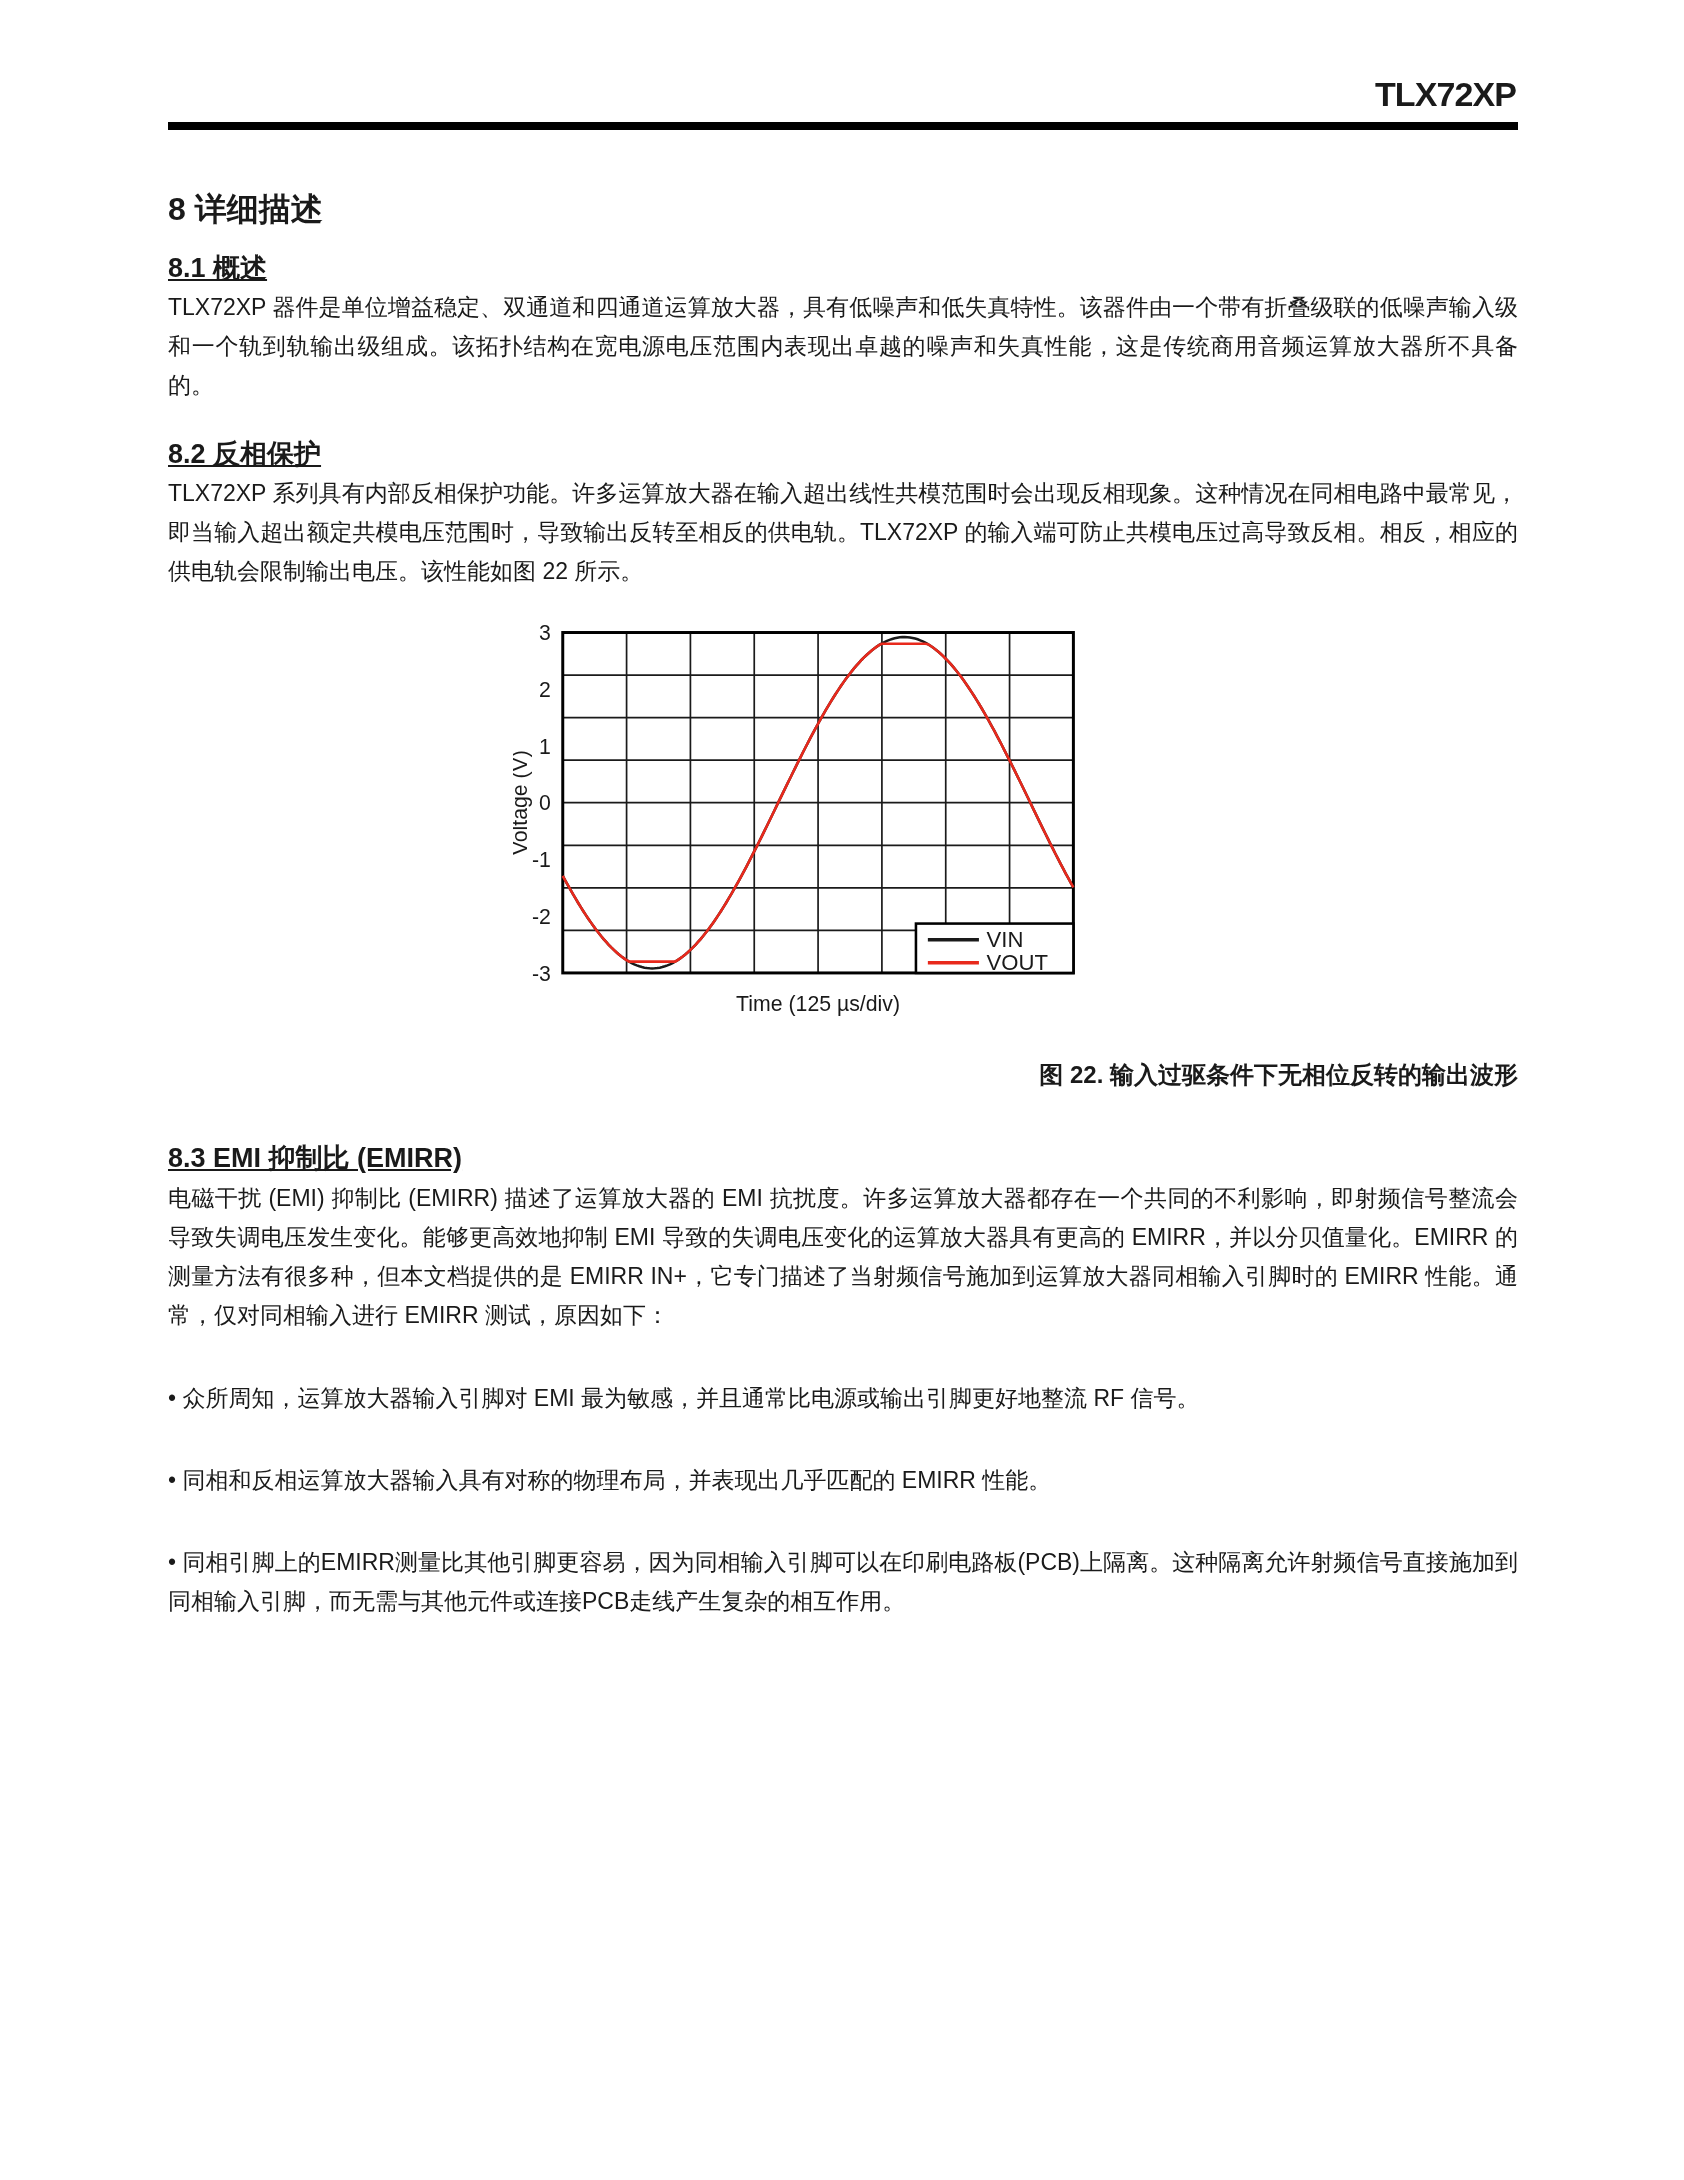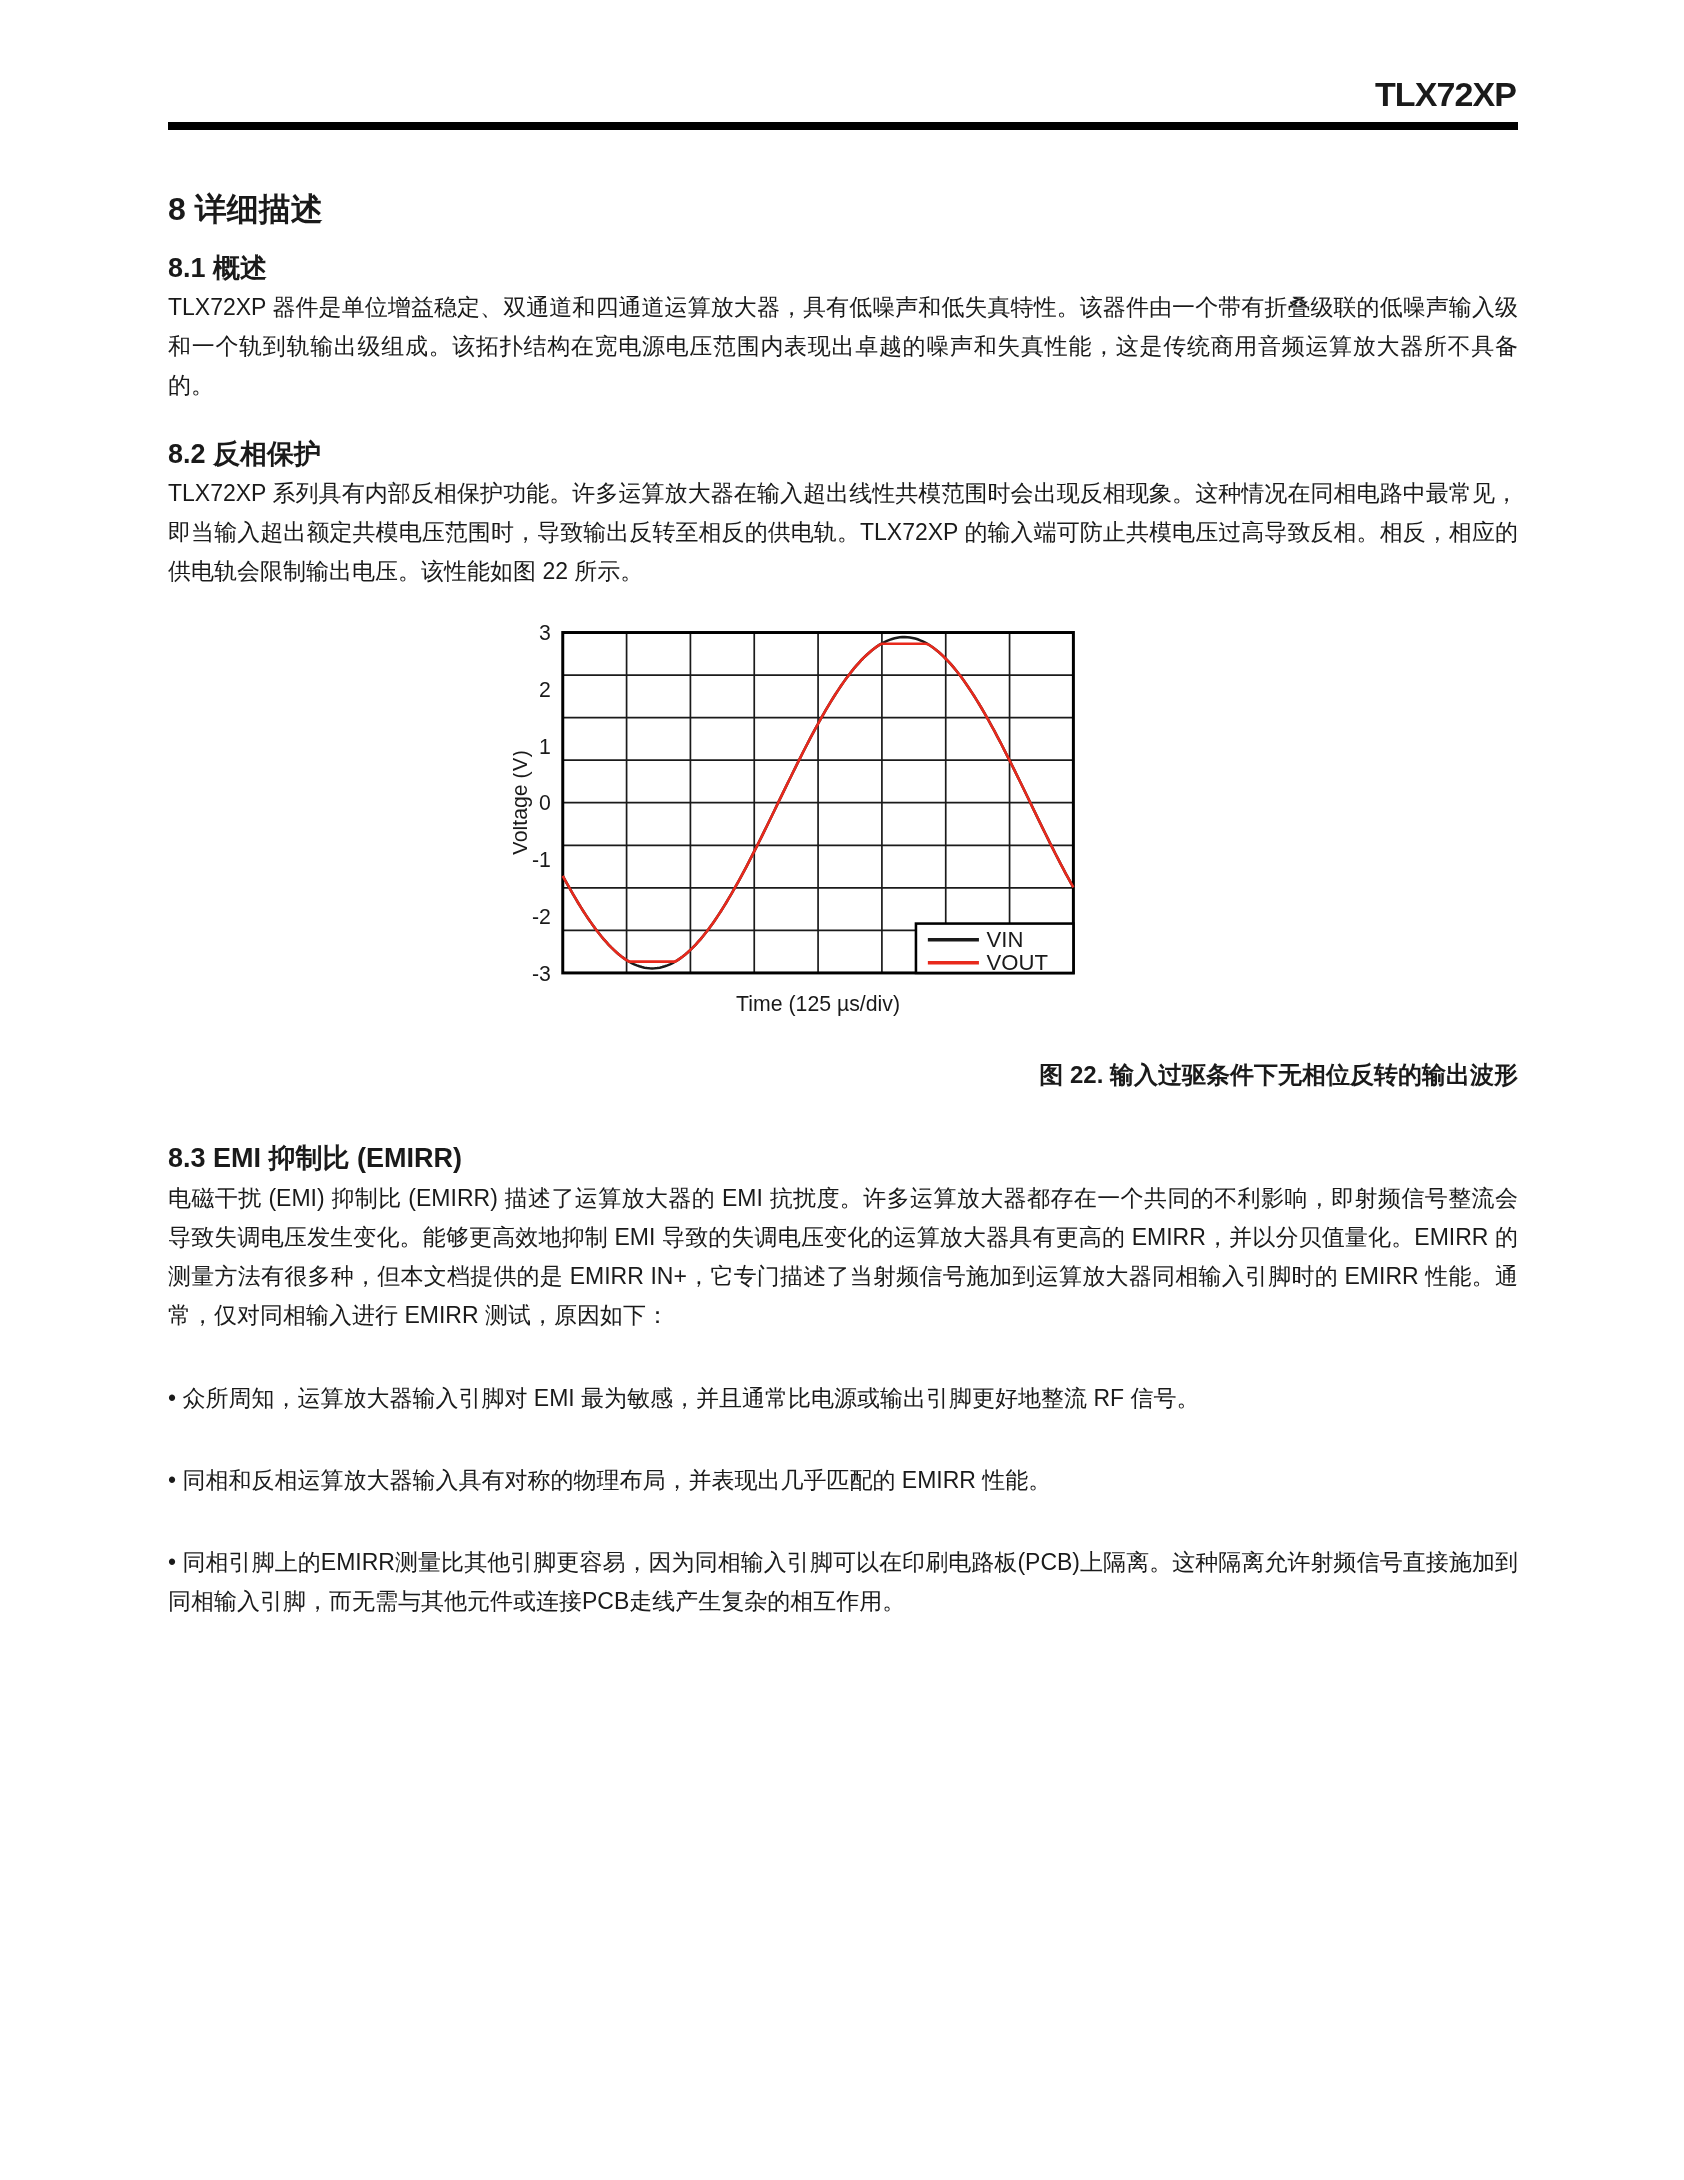--- a/index.html
+++ b/index.html
@@ -18,21 +18,21 @@
   }
   .header-rule{
     top:122px;left:168px;width:1350px;height:7.7px;background:#000;
   }
   .h1{
     left:168px;top:167px;
     font-size:32px;font-weight:700;margin-top:21px;
   }
   .h2{
     left:168px;
-    font-size:27px;font-weight:700;
+    font-size:27px;font-weight:700;text-decoration:underline;
   }
   .body-text{
     left:168px;width:1350px;
     font-size:23px;line-height:39px;
     text-align:justify;
   }
   .bullet-item{position:relative;text-align:justify;margin-top:43px;}
   .bullet-item::before{content:"• ";}
   .figure-caption{
     left:168px;width:1350px;top:1059px;

